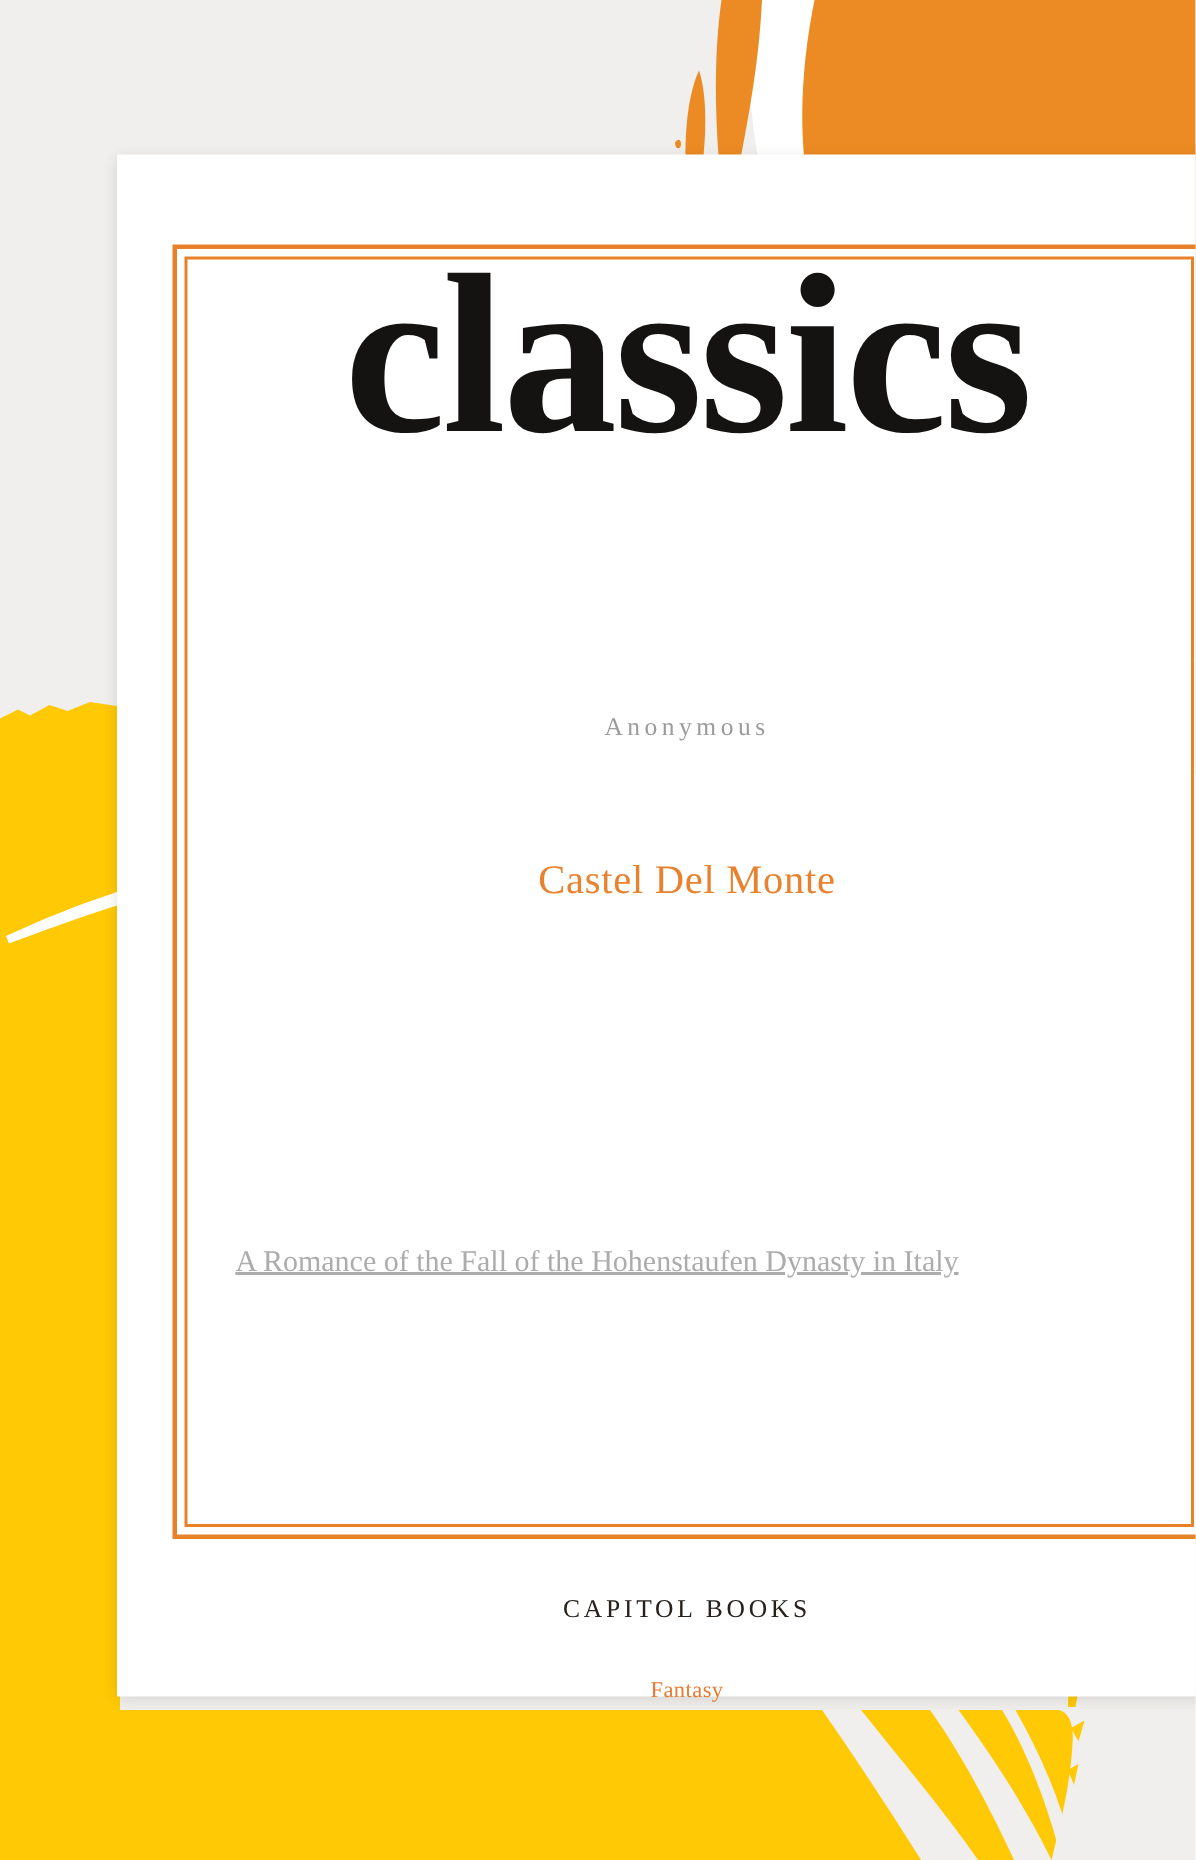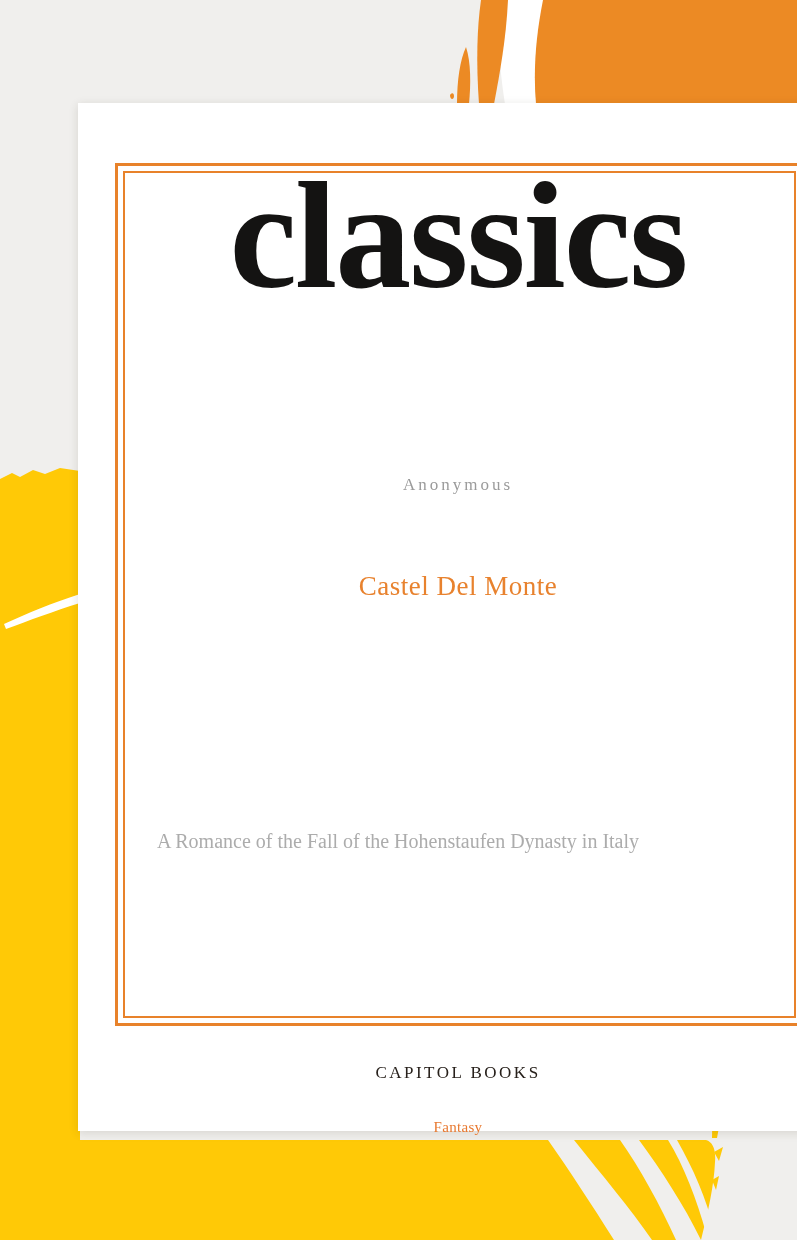--- a/index.html
+++ b/index.html
@@ -69,20 +69,21 @@
     letter-spacing: 0.5px;
     color: var(--book-title-text);
   }
   .subtitle {
     top: 724px;
     left: 60px;
     width: 520px;
     font-size: 20px;
     line-height: 1.4;
     color: var(--subtitle-text);
+    text-decoration: underline;
   }
   .publisher {
     top: 960px;
     font-size: 17px;
     letter-spacing: 2.5px;
     color: var(--publisher-text);
   }
   .genre {
     top: 1016px;
     font-size: 15px;

